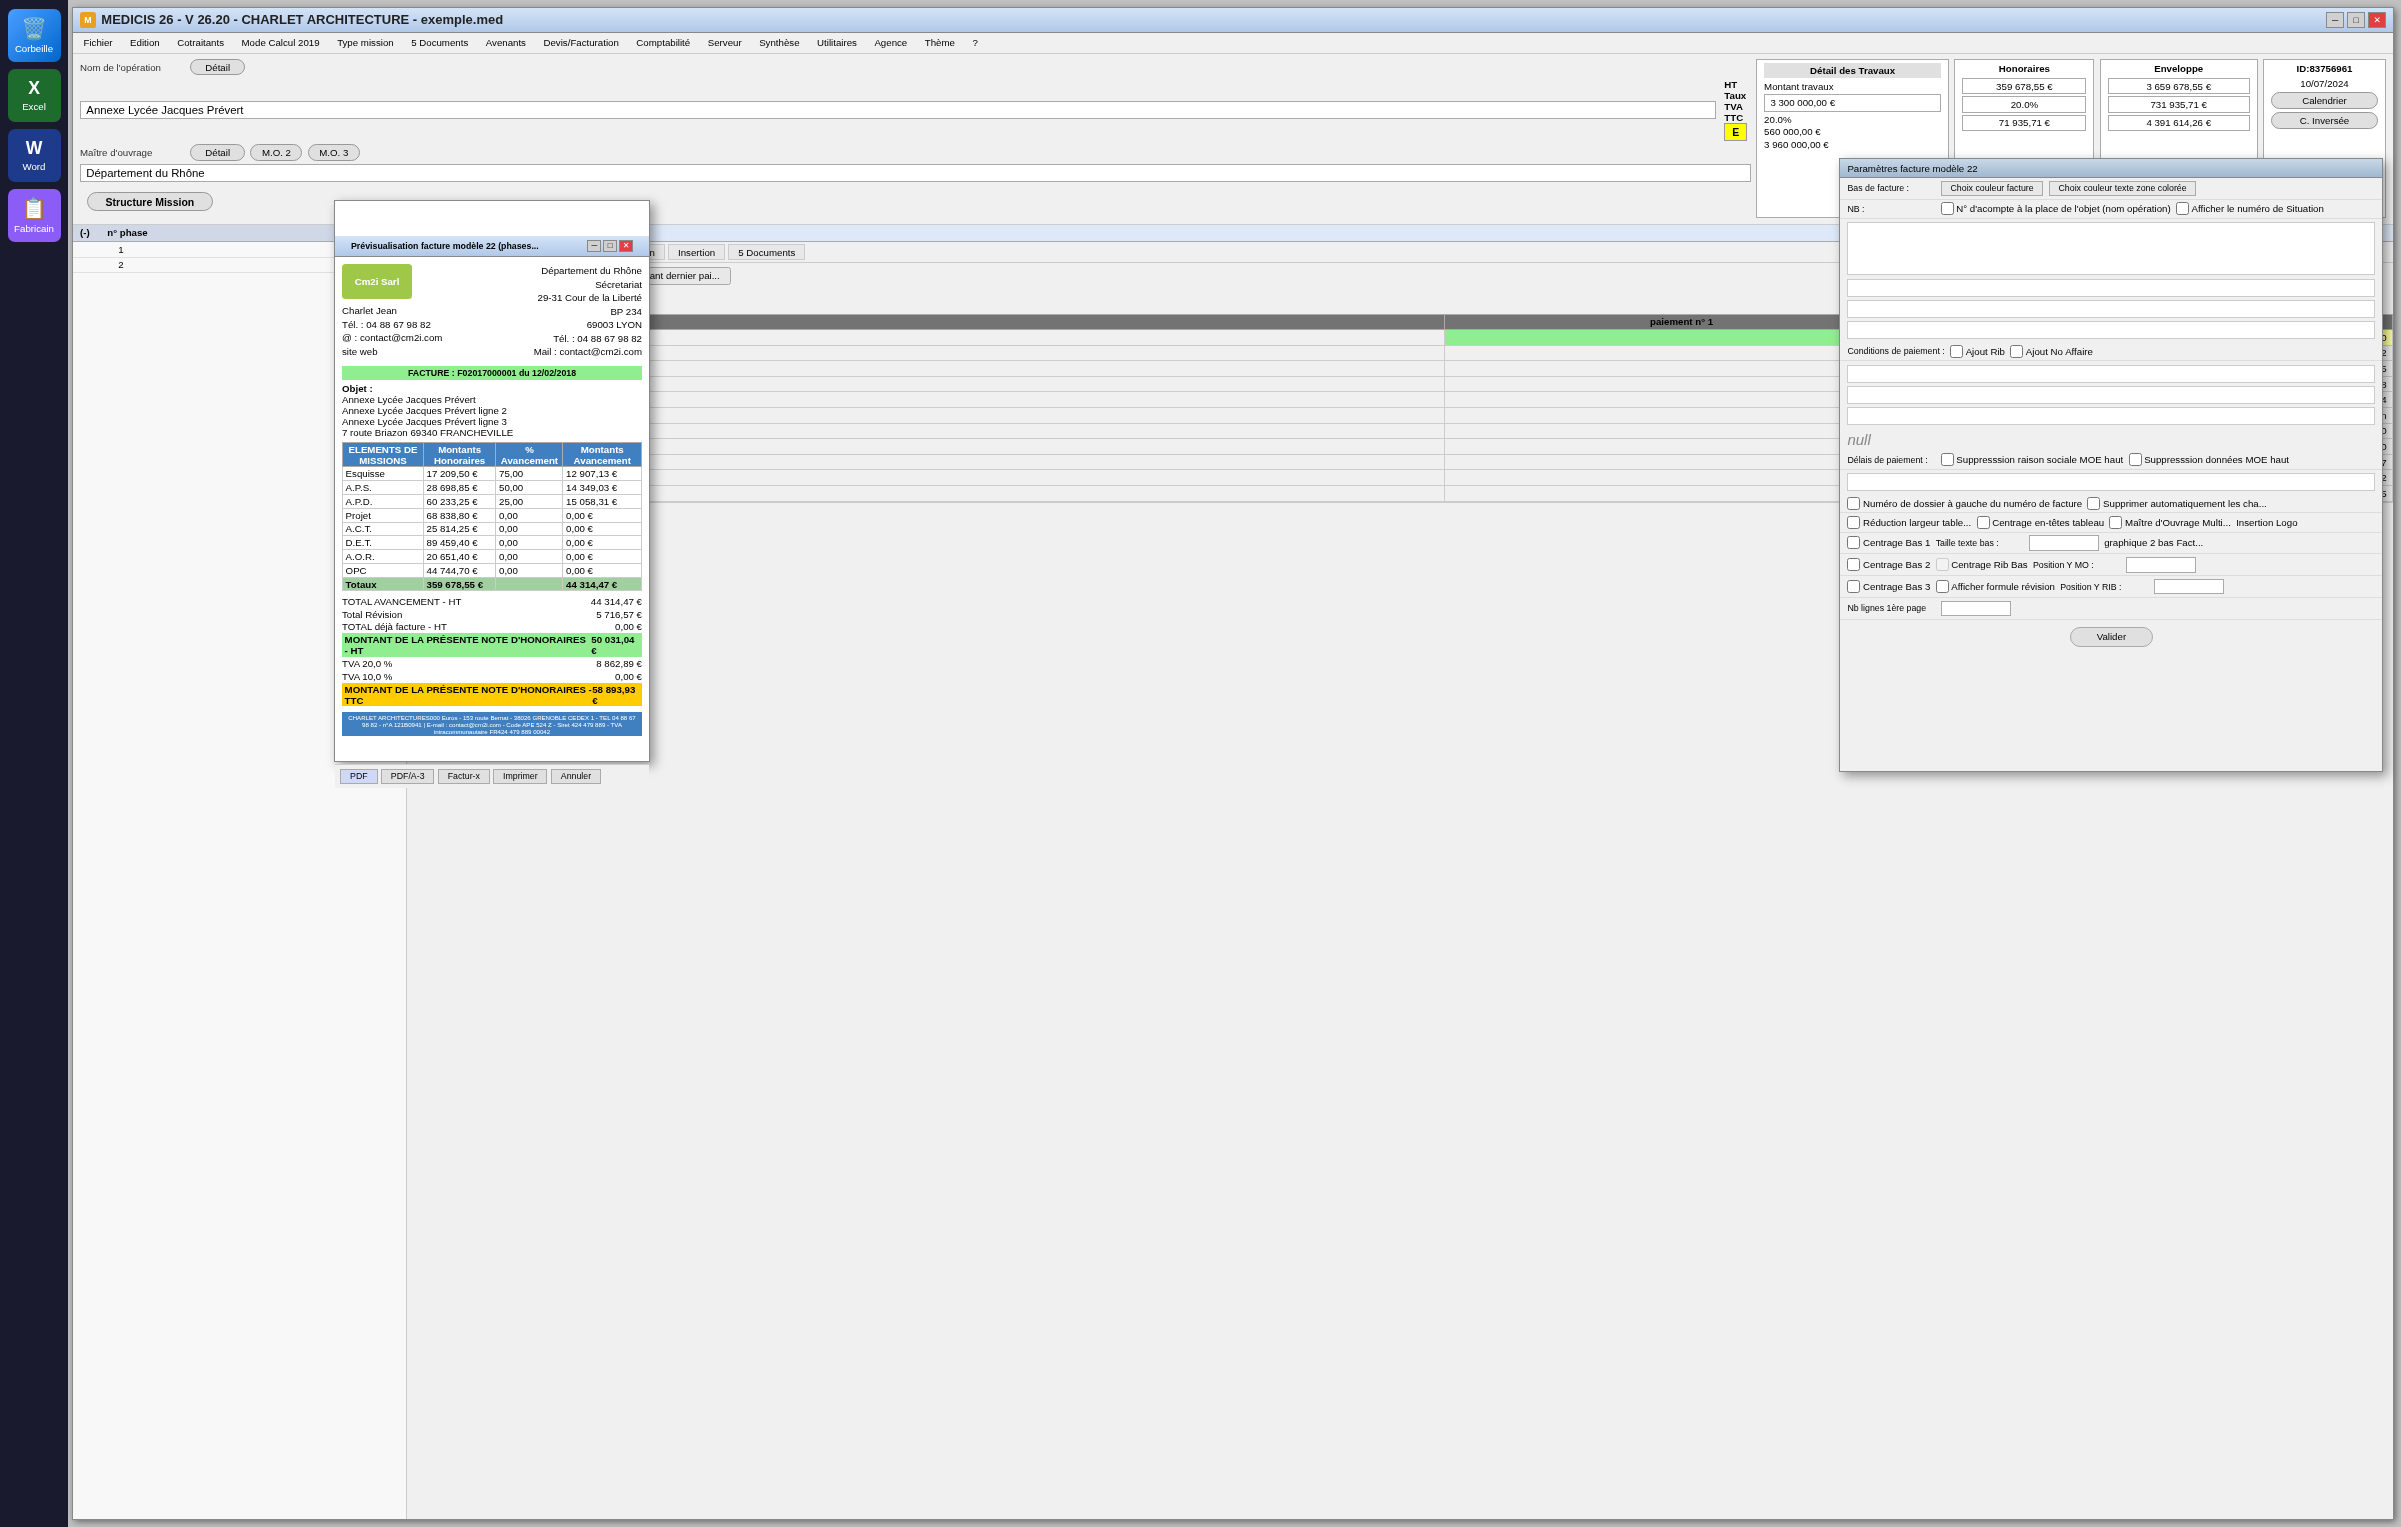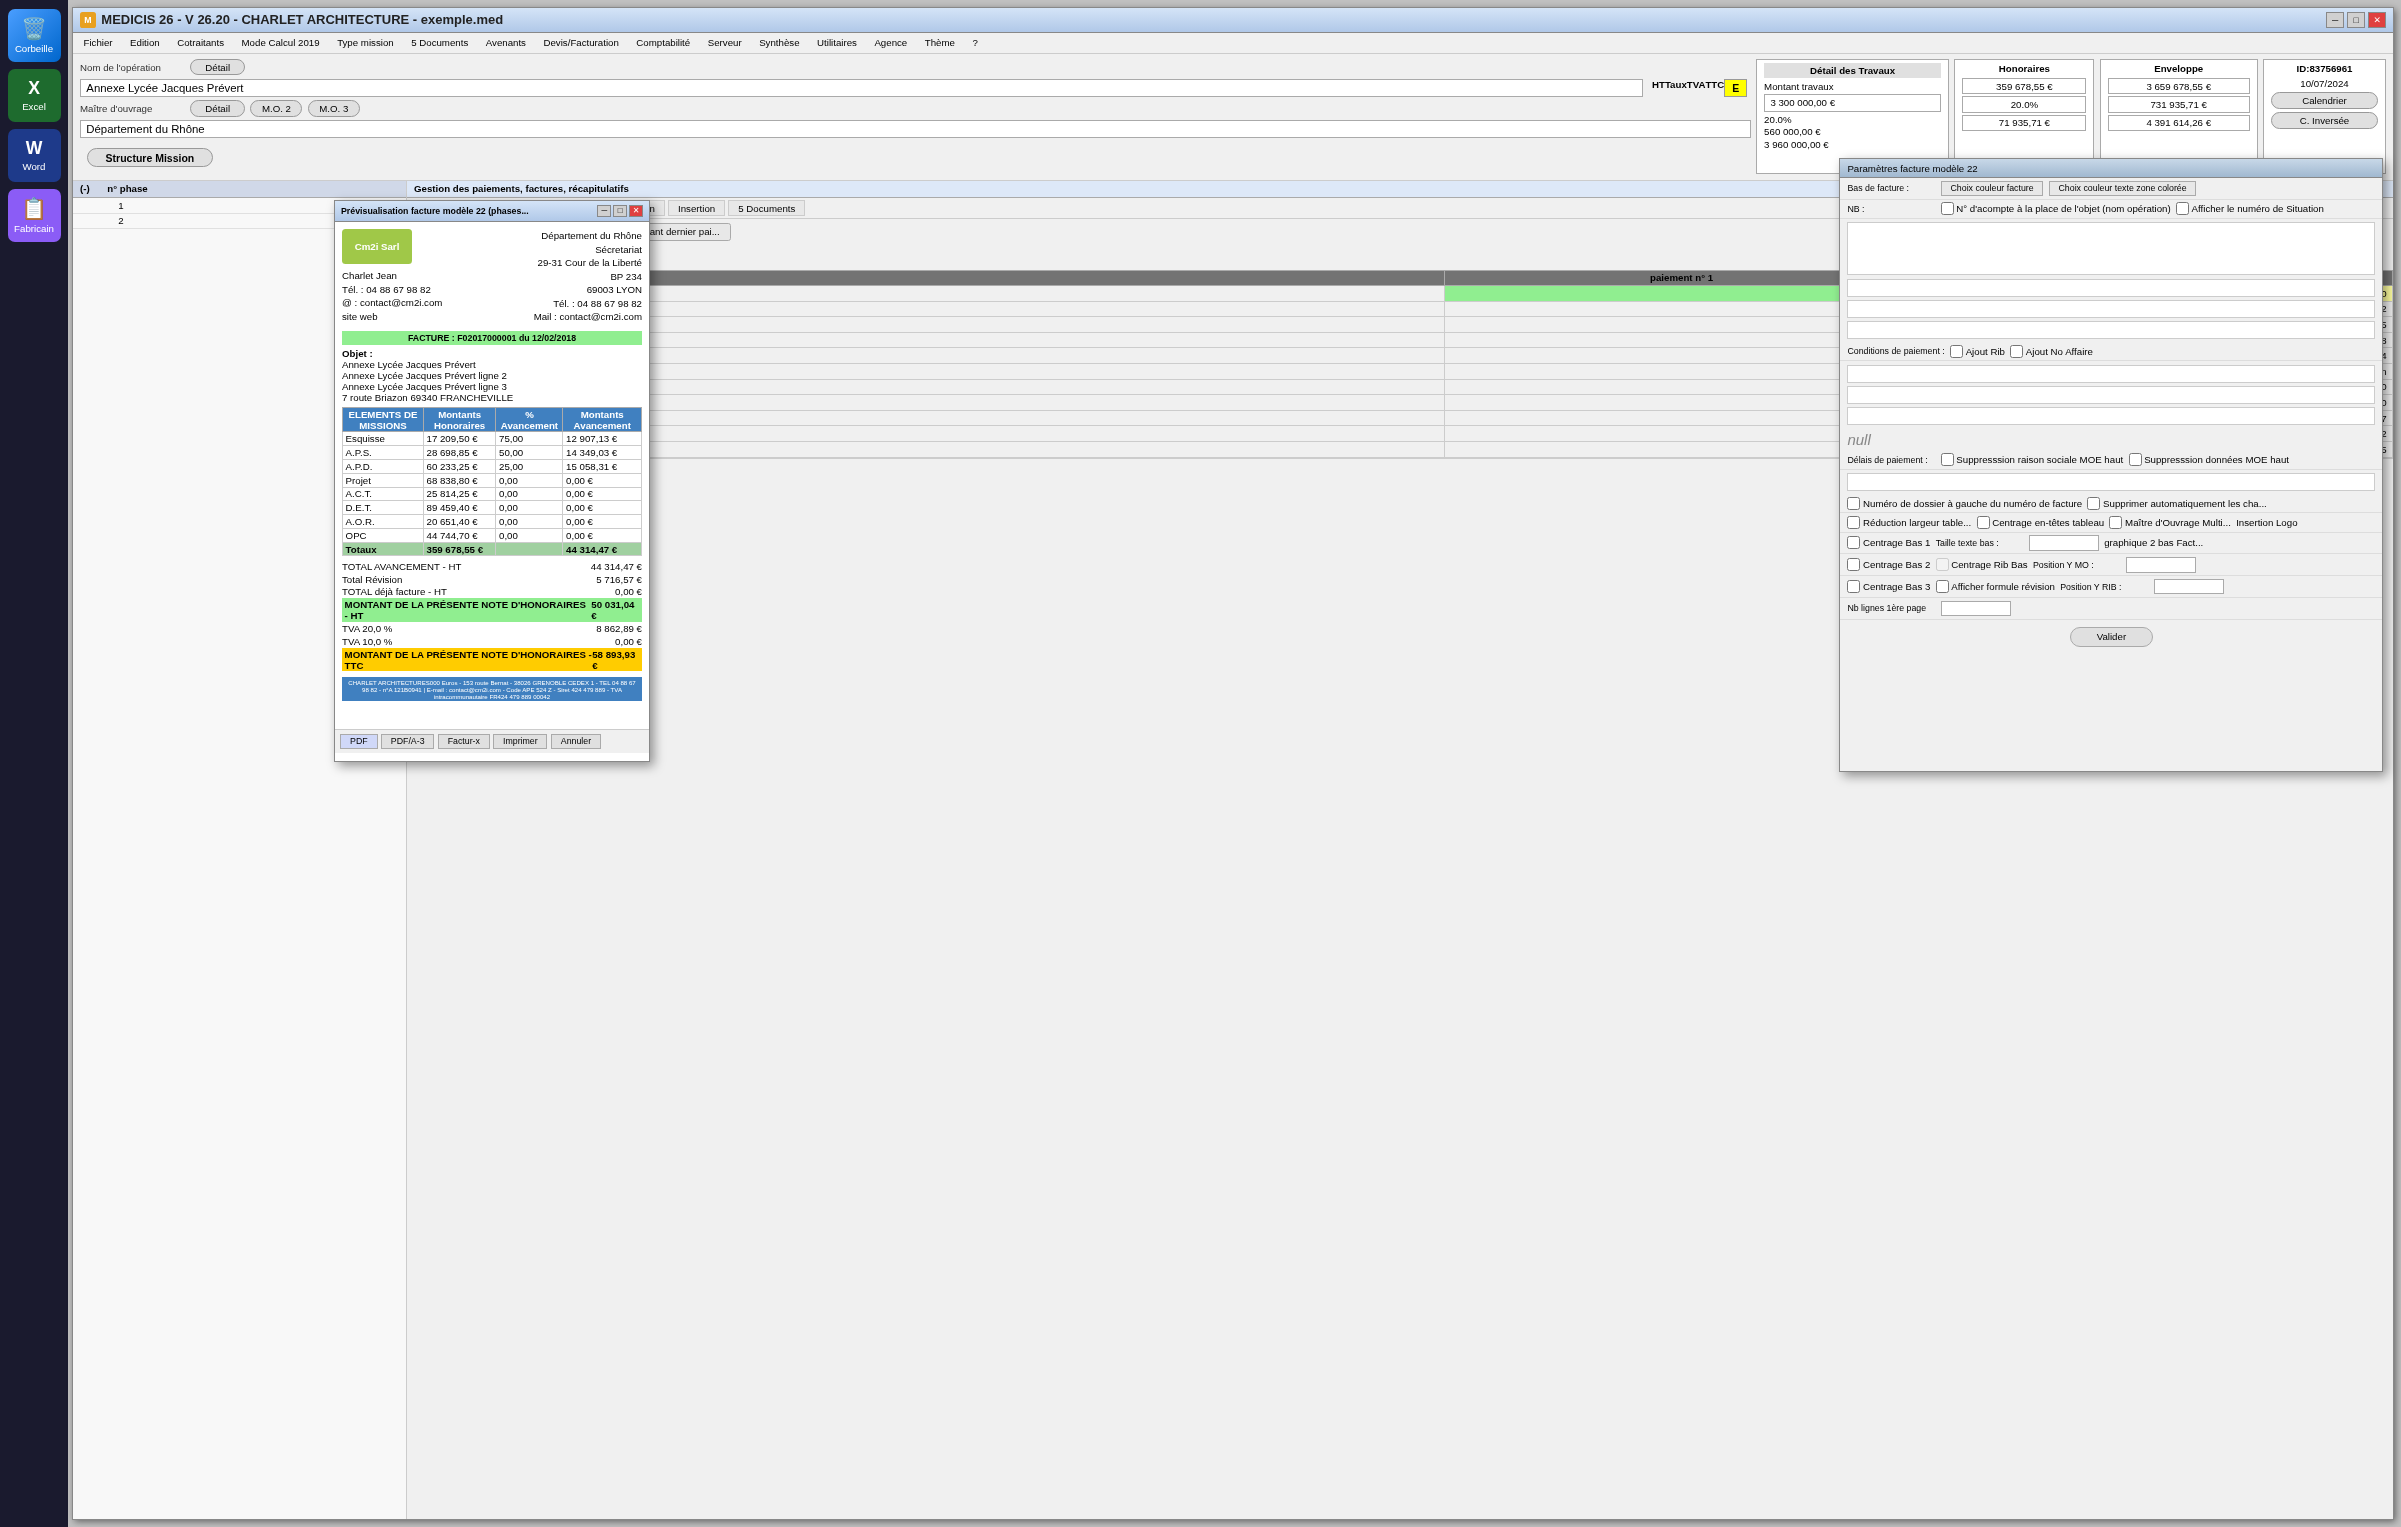--- a/index.html
+++ b/index.html
@@ -83,21 +83,21 @@
     .highlight-green { background: #90ee90; }
     .highlight-yellow { background: #ffffa0; }
     .row-label { font-weight: bold; }
 
     
     .bottom-btns { display: flex; gap: 7px; padding: 5.3px 7px; background: #f0f0f0; border-top: 0.9px solid #ccc; }
     .bottom-btn { background: #e0e0e0; border: 0.9px solid #aaa; border-radius: 10.5px; padding: 3.5px 17.6px; font-size: 9.7px; cursor: pointer; }
 
     
     .preview-window { position: absolute; left: 334px; top: 200px; width: 316px; height: 562px; background: white; border: 1.8px solid #888; box-shadow: 3.5px 3.5px 10.5px rgba(0,0,0,0.4); z-index: 10; }
-    .preview-title-bar { background: linear-gradient(to bottom, #d4e4f7, #b0c8e8); height: 21px; display: flex; align-items: center; padding: 0 6px; border-bottom: 0.9px solid #888; }
+    .preview-title-bar { background: linear-gradient(to bottom, #d4e4f7, #b0c8e8); height: 21px; display: flex; align-items: center; padding: 0 16px; border-bottom: 0.9px solid #888; margin-top: 35px; }
     .preview-title { flex: 1; font-size: 8.8px; font-weight: bold; }
     .preview-win-btns { display: flex; gap: 1.8px; }
     .preview-win-btn { width: 14px; height: 12.3px; background: #d0d0d0; border: 0.9px solid #888; display: flex; align-items: center; justify-content: center; font-size: 8px; cursor: pointer; }
     .preview-content { overflow-y: auto; height: calc(100% - 53px); padding: 7px; }
     .preview-bottom { display: flex; gap: 3.5px; padding: 3.5px 5.3px; border-top: 0.9px solid #ccc; background: #f0f0f0; }
     .prev-btn { background: #e0e0e0; border: 0.9px solid #aaa; padding: 1.8px 8.8px; font-size: 8.8px; cursor: pointer; }
     .prev-btn-primary { background: #d0d8f8; }
 
     
     .inv-logo { width: 70px; height: 35px; background: #a0c848; border-radius: 3.5px; display: flex; align-items: center; justify-content: center; color: white; font-size: 8px; font-weight: bold; margin-bottom: 5.3px; }
@@ -184,21 +184,21 @@
 
     <div class="top-section">
 
       <div class="operation-block">
         <div class="operation-row">
           <span class="field-label">Nom de l'opération</span>
           <button class="detail-btn">Détail</button>
         </div>
         <div class="operation-row">
           <div class="field-value" style="flex:1;font-size:11.4px;">Annexe Lycée Jacques Prévert</div>
-          <div style="display:flex;flex-direction:row;font-weight:bold;padding:0 3.5px;">
+          <div style="display:flex;flex-direction:column;font-weight:bold;padding:0 3.5px;">
             <span>HT</span>
             <span>Taux</span>
             <span>TVA</span>
             <span>TTC</span>
             <div class="e-badge">E</div>
           </div>
         </div>
         <div class="operation-row">
           <span class="field-label">Maître d'ouvrage</span>
           <button class="detail-btn">Détail</button>

